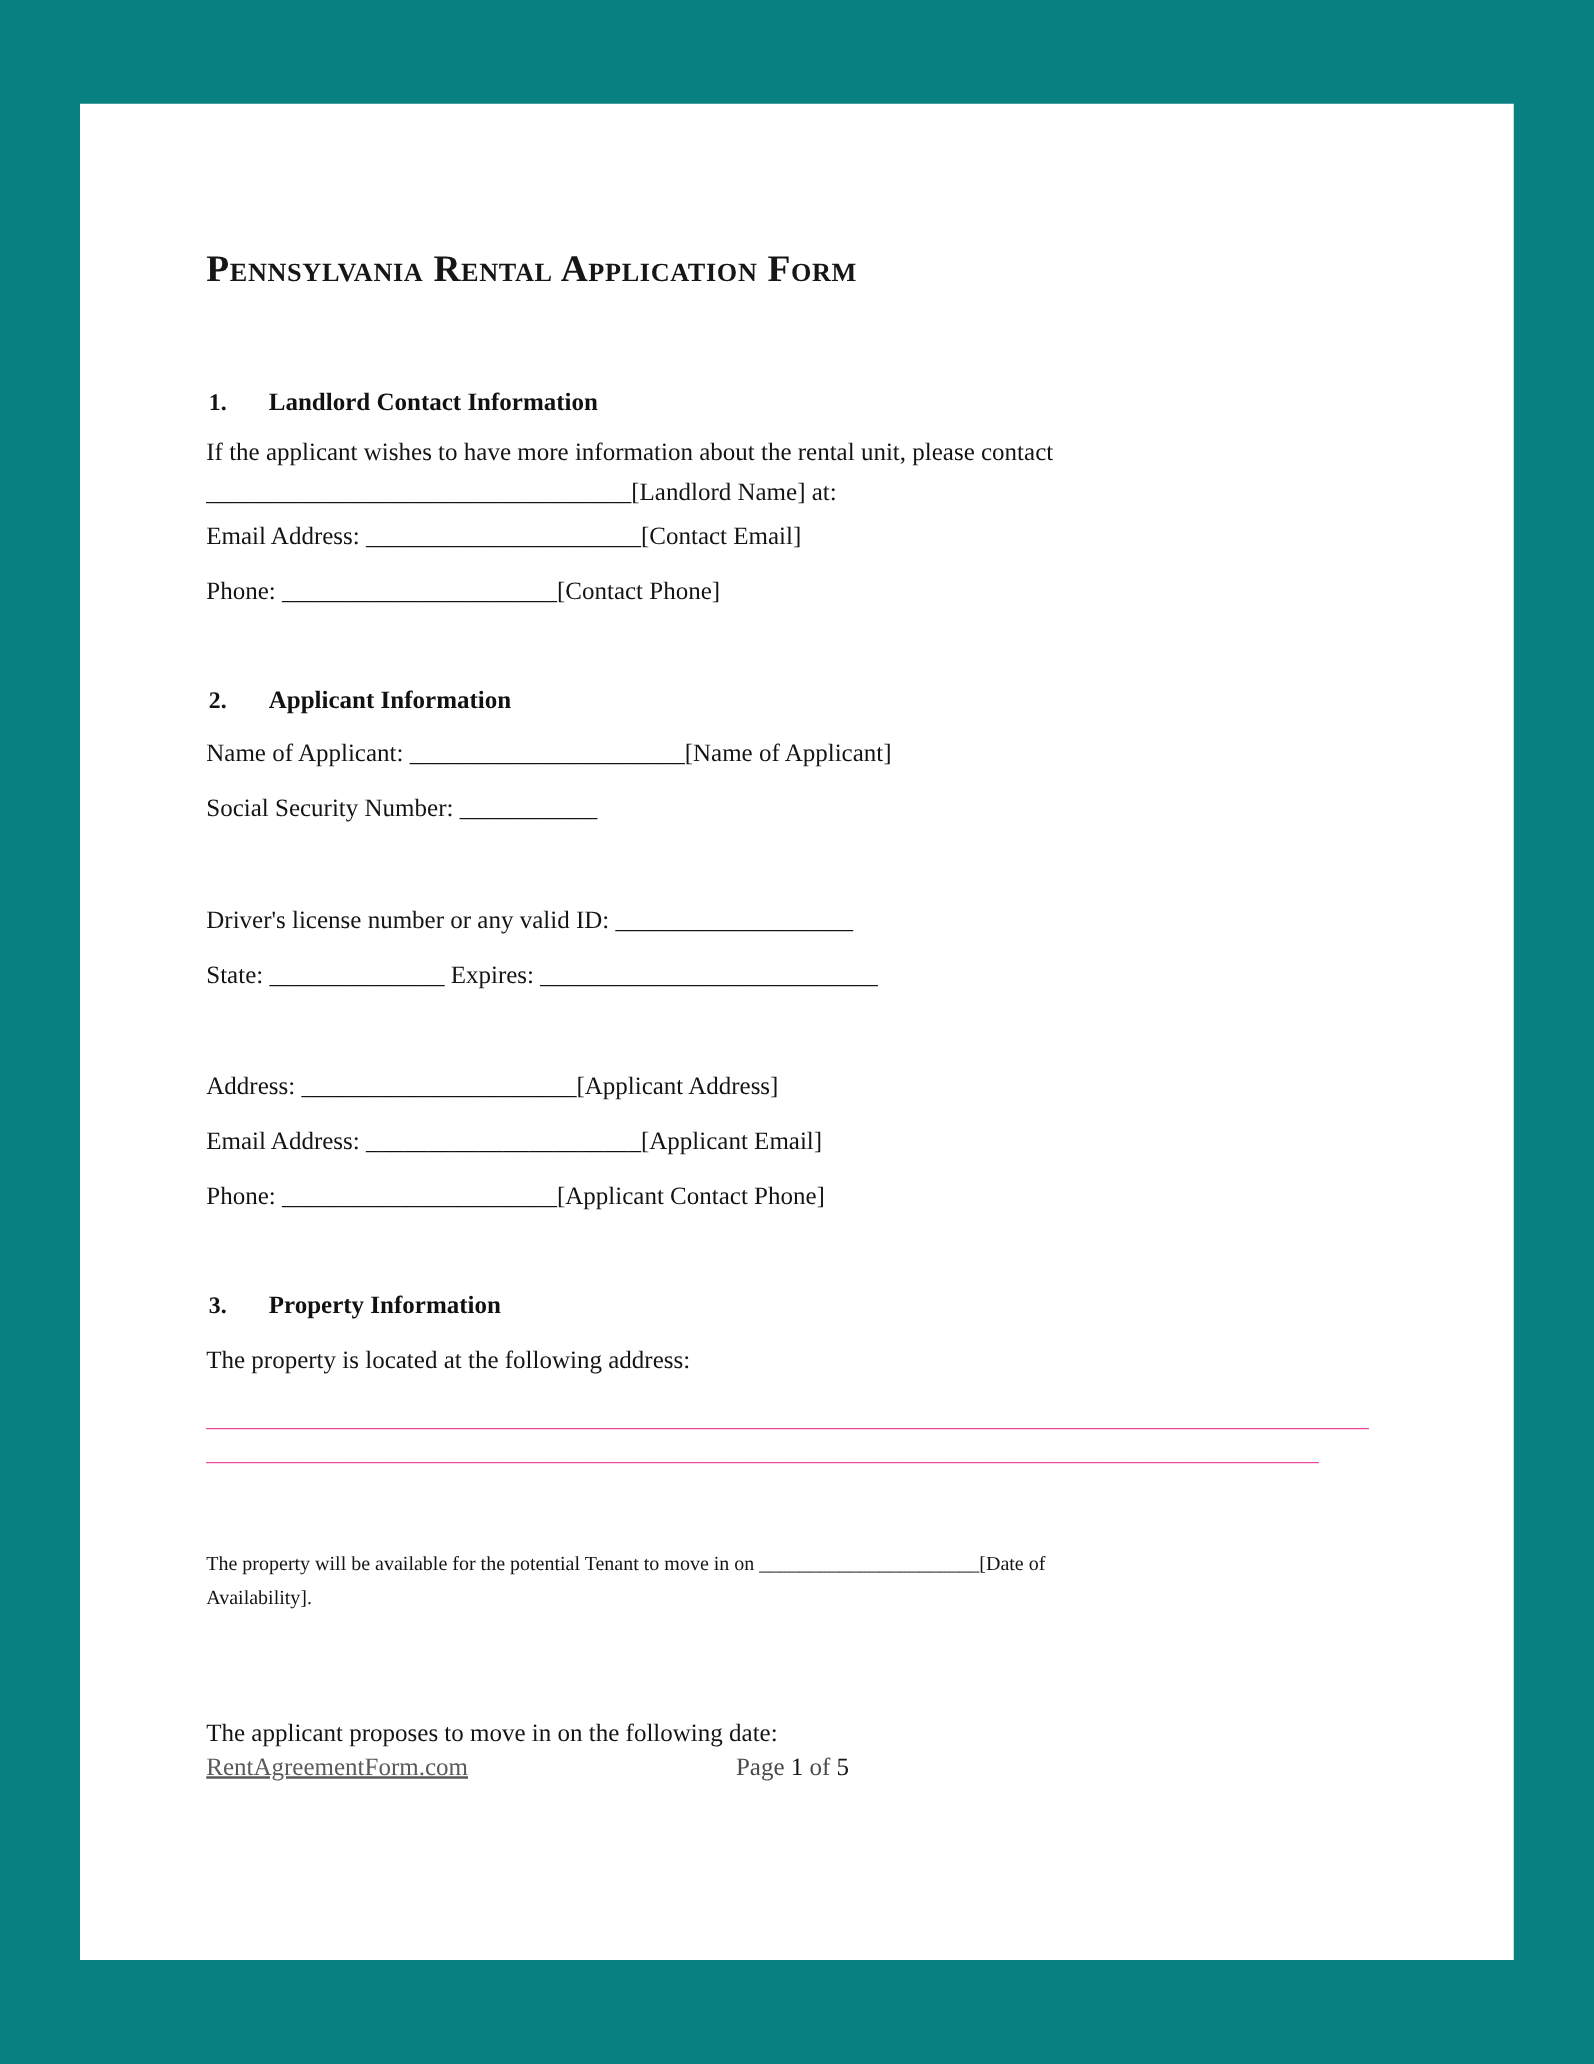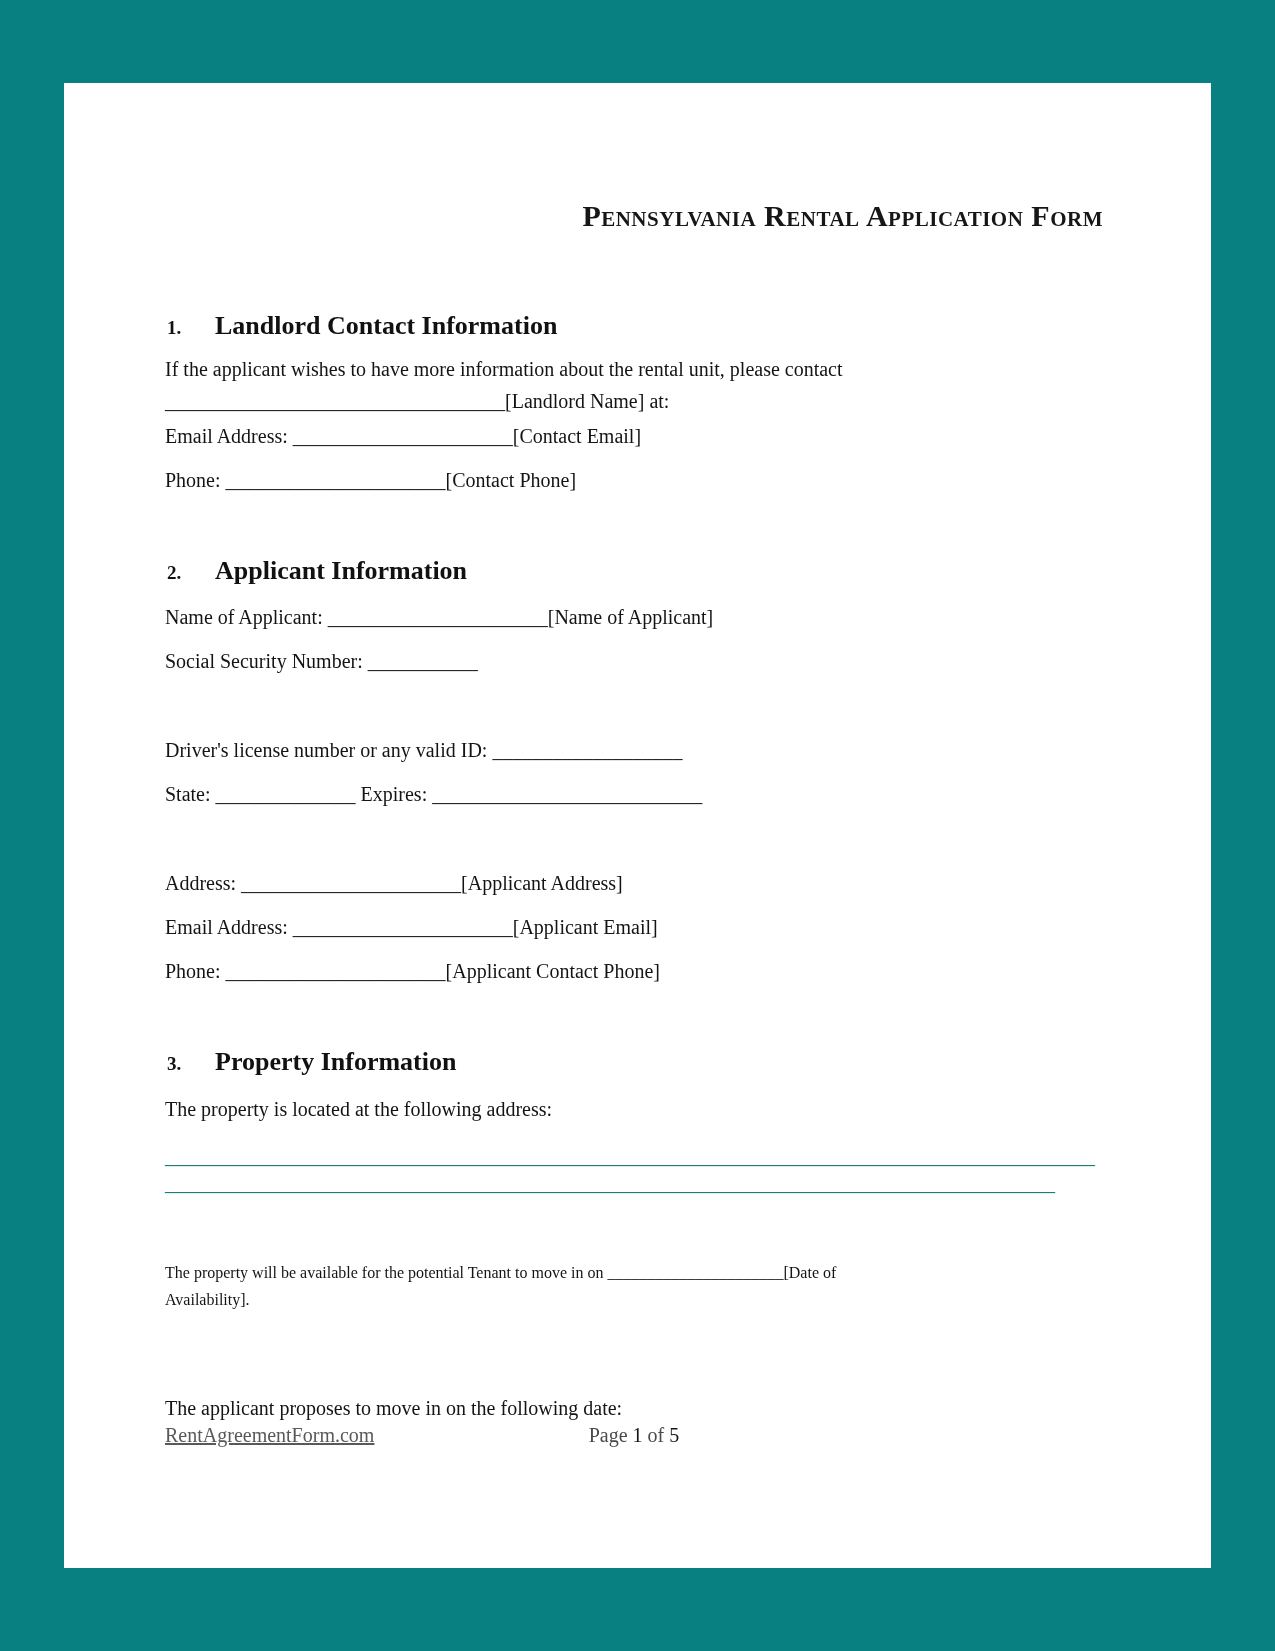--- a/index.html
+++ b/index.html
@@ -21,42 +21,42 @@
     top: 83px;
     width: 1147px;
     height: 1485px;
     background: #ffffff;
     box-sizing: border-box;
     padding: 116px 108px 0 101px;
     overflow: hidden;
   }
   .doc-title {
     margin: 0;
-    text-align: right;
+    text-align: left;
     font-size: 30px;
     font-weight: bold;
     font-variant: small-caps;
     letter-spacing: 0.5px;
     color: #161616;
   }
   .sec-heading {
     display: flex;
     align-items: baseline;
     margin: 0;
   }
   .sec-heading .num {
     flex: 0 0 50px;
     width: 50px;
     font-size: 19px;
     font-weight: bold;
     padding-left: 2px;
     box-sizing: border-box;
   }
   .sec-heading .htext {
-    font-size: 26px;
+    font-size: 20px;
     font-weight: bold;
   }
   .mt-head1 { margin-top: 78px; }
   .mt-head  { margin-top: 64px; }
   p.bodyline {
     margin: 21px 0 0 0;
     font-size: 20px;
     line-height: 23px;
     color: #141414;
   }
@@ -66,21 +66,21 @@
     line-height: 32px;
     color: #141414;
   }
   p.mt-after-para { margin-top: 8px; }
   p.mt-first { margin-top: 20px; }
   p.mt-gap { margin-top: 66px; }
   p.rules {
     margin: 22px 0 0 0;
     font-size: 20px;
     line-height: 27px;
-    color: #0f766e;
+    color: #ec4899;
     white-space: nowrap;
     font-style: italic;
   }
   p.avail {
     margin: 62px 0 0 0;
     font-size: 16px;
     line-height: 27px;
     color: #141414;
   }
   p.proposes { margin-top: 84px; }

